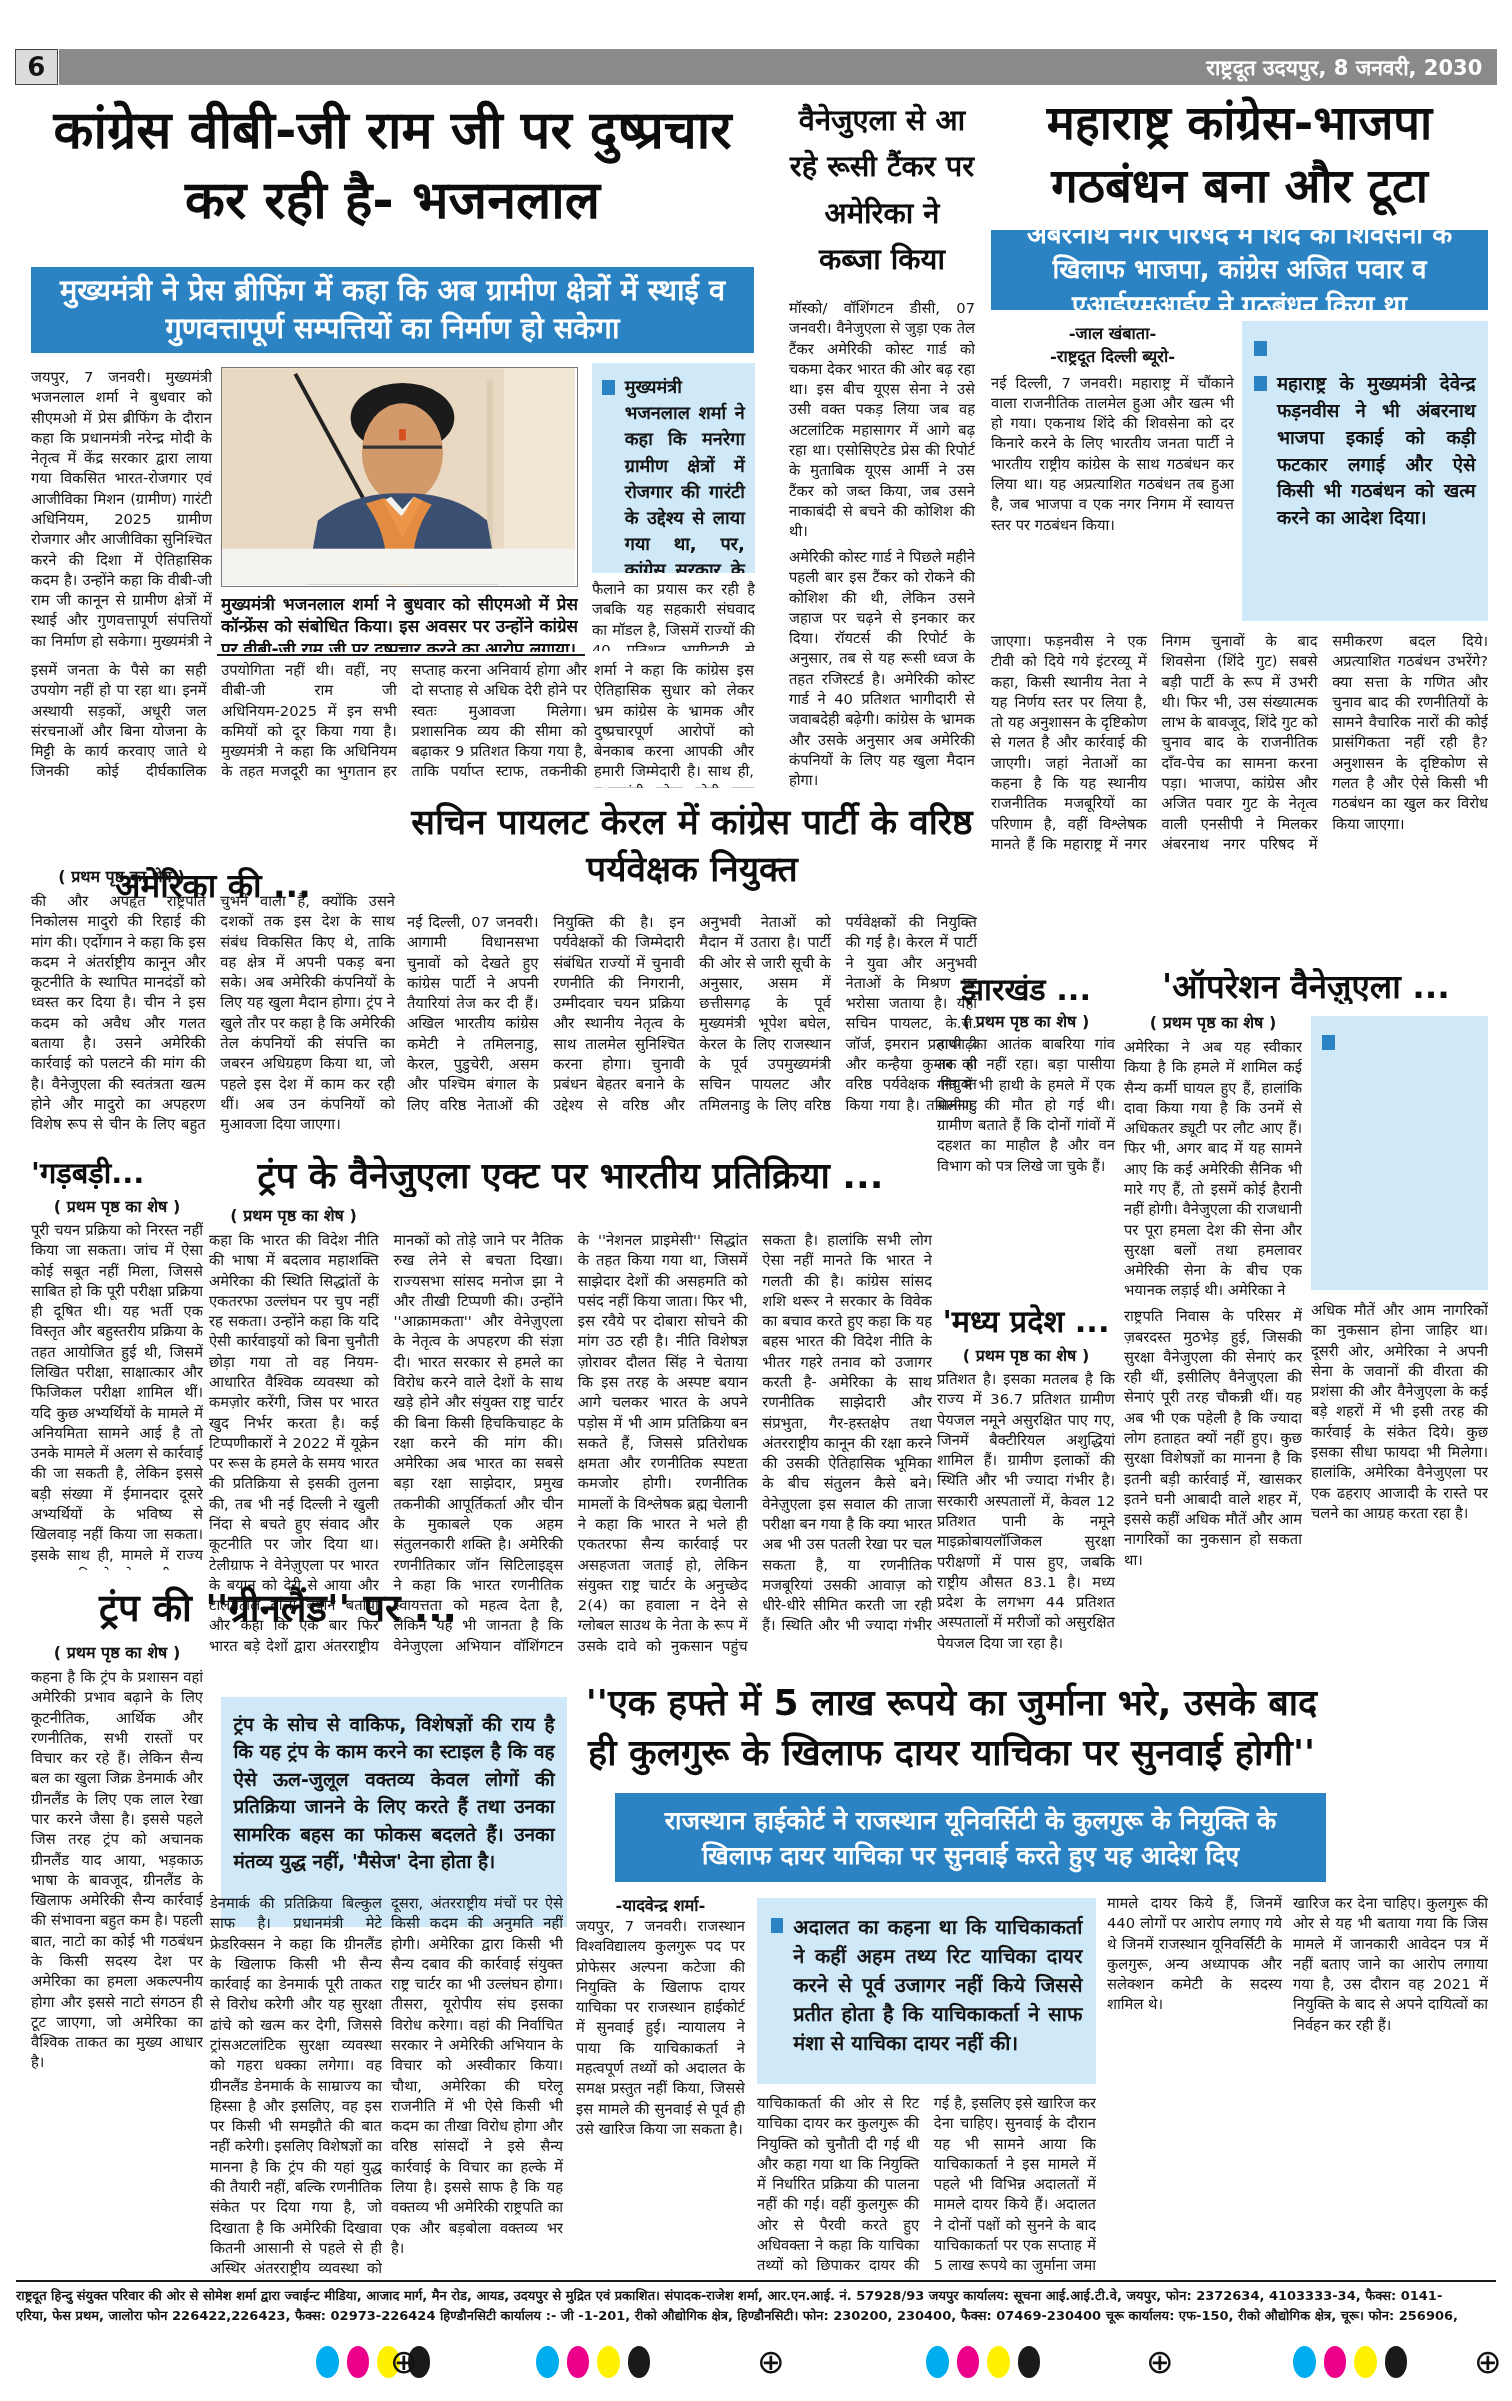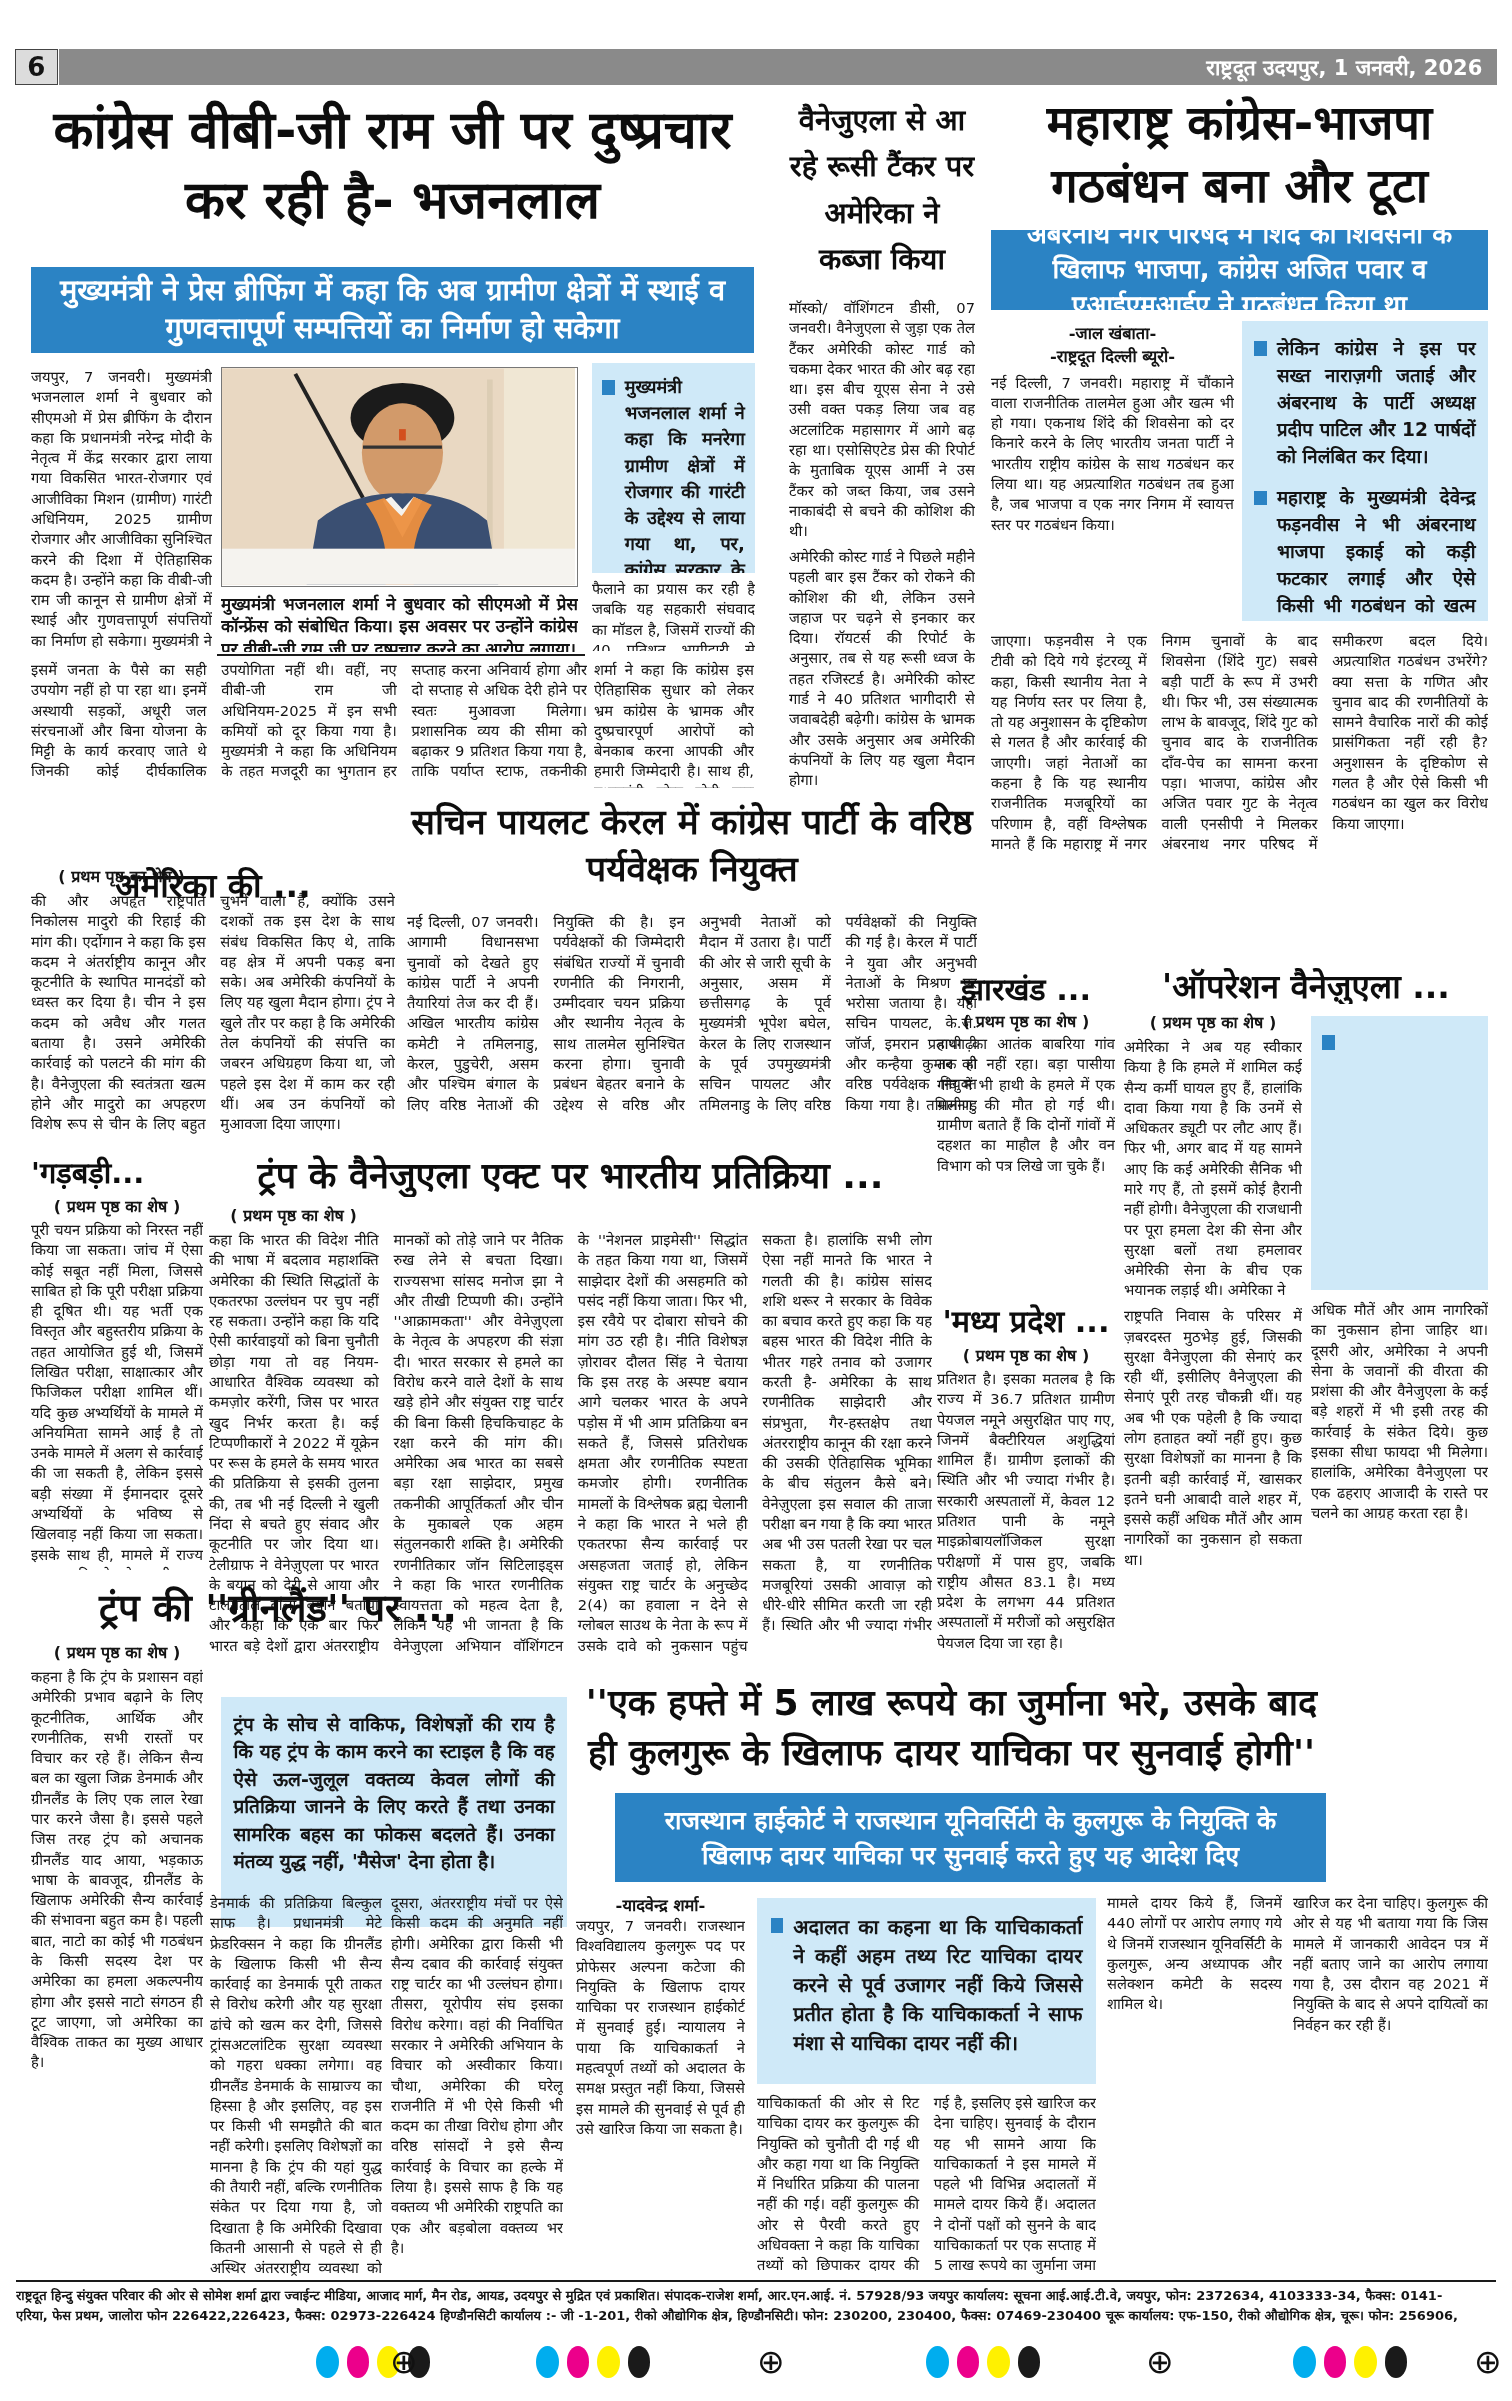--- a/index.html
+++ b/index.html
@@ -28,21 +28,21 @@
   .grayhead{background:#8a8a8a;color:#ffffff;font-weight:bold;
     display:flex;align-items:center;justify-content:flex-end;padding-right:14.7px;font-size:21px;}
   .pagebox{background:#dcdcdc;border:1.1px solid #444;display:flex;align-items:center;
     justify-content:center;font-size:26px;font-weight:bold;}
 </style>
 </head>
 <body>
 
 <div class="abs pagebox" style="left:14.7px;top:49px;width:43px;height:36px;">6</div>
 <div class="abs grayhead" style="left:59px;top:49px;width:1438px;height:36px;">
-  <span>राष्ट्रदूत उदयपुर, 1 जनवरी, 2026</span>
+  <span>राष्ट्रदूत उदयपुर, 8 जनवरी, 2030</span>
 </div>
 
 <div class="abs hd" style="left:31px;top:95px;width:723px;height:167px;font-size:52px;line-height:1.35;">कांग्रेस वीबी-जी राम जी पर दुष्प्रचार कर रही है- भजनलाल</div>
 <div class="abs subbar" style="left:31px;top:267px;width:723px;height:86px;font-size:29px;line-height:1.3;">मुख्यमंत्री ने प्रेस ब्रीफिंग में कहा कि अब ग्रामीण क्षेत्रों में स्थाई व गुणवत्तापूर्ण सम्पत्तियों का निर्माण हो सकेगा</div>
 
 <div class="abs bt" style="left:31px;top:367px;width:181px;height:283px;">जयपुर, 7 जनवरी। मुख्यमंत्री भजनलाल शर्मा ने बुधवार को सीएमओ में प्रेस ब्रीफिंग के दौरान कहा कि प्रधानमंत्री नरेन्द्र मोदी के नेतृत्व में केंद्र सरकार द्वारा लाया गया विकसित भारत-रोजगार एवं आजीविका मिशन (ग्रामीण) गारंटी अधिनियम, 2025 ग्रामीण रोजगार और आजीविका सुनिश्चित करने की दिशा में ऐतिहासिक कदम है। उन्होंने कहा कि वीबी-जी राम जी कानून से ग्रामीण क्षेत्रों में स्थाई और गुणवत्तापूर्ण संपत्तियों का निर्माण हो सकेगा। मुख्यमंत्री ने कहा कि मनरेगा को ग्रामीण क्षेत्रों में रोजगार की गारंटी देने के उद्देश्य से लाया गया था, लेकिन कांग्रेस सरकार के कमजोर प्रशासन और भ्रष्टाचार के कारण यह अपने लक्ष्य को पूर्ण रूप से प्राप्त नहीं कर सका।</div>
 
 <div class="abs" style="left:221px;top:367px;width:357px;height:220px;border:1.7px solid #777;">
   <svg width="353" height="217" viewBox="0 0 626 384">
     <rect x="0" y="0" width="626" height="384" fill="#e9d8c2"></rect>
@@ -85,21 +85,20 @@
 
 <div class="abs" style="left:991px;top:321px;width:243px;height:300px;">
   <div class="byline">-जाल खंबाता-</div>
   <div class="byline" style="margin-bottom:5.6px;">-राष्ट्रदूत दिल्ली ब्यूरो-</div>
   <div class="bt">नई दिल्ली, 7 जनवरी। महाराष्ट्र में चौंकाने वाला राजनीतिक तालमेल हुआ और खत्म भी हो गया। एकनाथ शिंदे की शिवसेना को दर किनारे करने के लिए भारतीय जनता पार्टी ने भारतीय राष्ट्रीय कांग्रेस के साथ गठबंधन कर लिया था। यह अप्रत्याशित गठबंधन तब हुआ है, जब भाजपा व एक नगर निगम में स्वायत्त स्तर पर गठबंधन किया।</div>
 </div>
 
 <div class="abs litebox" style="left:1242px;top:321px;width:246px;height:300px;padding:14.7px 12.4px;">
   <div class="bullet-row">
     <span class="bsq"></span>
-    <div class="btxt">लेकिन कांग्रेस ने इस पर सख्त नाराज़गी जताई और अंबरनाथ के पार्टी अध्यक्ष प्रदीप पाटिल और 12 पार्षदों को निलंबित कर दिया।</div>
   </div>
   <div class="bullet-row">
     <span class="bsq"></span>
     <div class="btxt">महाराष्ट्र के मुख्यमंत्री देवेन्द्र फड़नवीस ने भी अंबरनाथ भाजपा इकाई को कड़ी फटकार लगाई और ऐसे किसी भी गठबंधन को खत्म करने का आदेश दिया।</div>
   </div>
 
 </div>
 
 <div class="abs bt c3" style="left:991px;top:631px;width:497px;height:322px;">जाएगा। फड़नवीस ने एक टीवी को दिये गये इंटरव्यू में कहा, किसी स्थानीय नेता ने यह निर्णय स्तर पर लिया है, तो यह अनुशासन के दृष्टिकोण से गलत है और कार्रवाई की जाएगी। जहां नेताओं का कहना है कि यह स्थानीय राजनीतिक मजबूरियों का परिणाम है, वहीं विश्लेषक मानते हैं कि महाराष्ट्र में नगर निगम चुनावों के बाद शिवसेना (शिंदे गुट) सबसे बड़ी पार्टी के रूप में उभरी थी। फिर भी, उस संख्यात्मक लाभ के बावजूद, शिंदे गुट को चुनाव बाद के राजनीतिक दाँव-पेच का सामना करना पड़ा। भाजपा, कांग्रेस और अजित पवार गुट के नेतृत्व वाली एनसीपी ने मिलकर अंबरनाथ नगर परिषद में समीकरण बदल दिये। अप्रत्याशित गठबंधन उभरेंगे? क्या सत्ता के गणित और चुनाव बाद की रणनीतियों के सामने वैचारिक नारों की कोई प्रासंगिकता नहीं रही है? अनुशासन के दृष्टिकोण से गलत है और ऐसे किसी भी गठबंधन का खुल कर विरोध किया जाएगा।</div>
 

